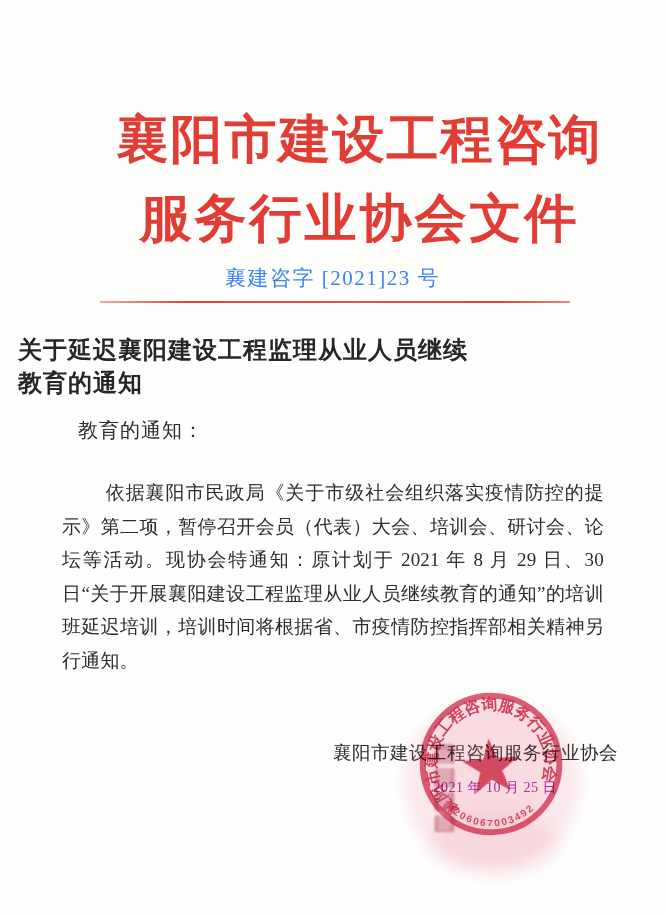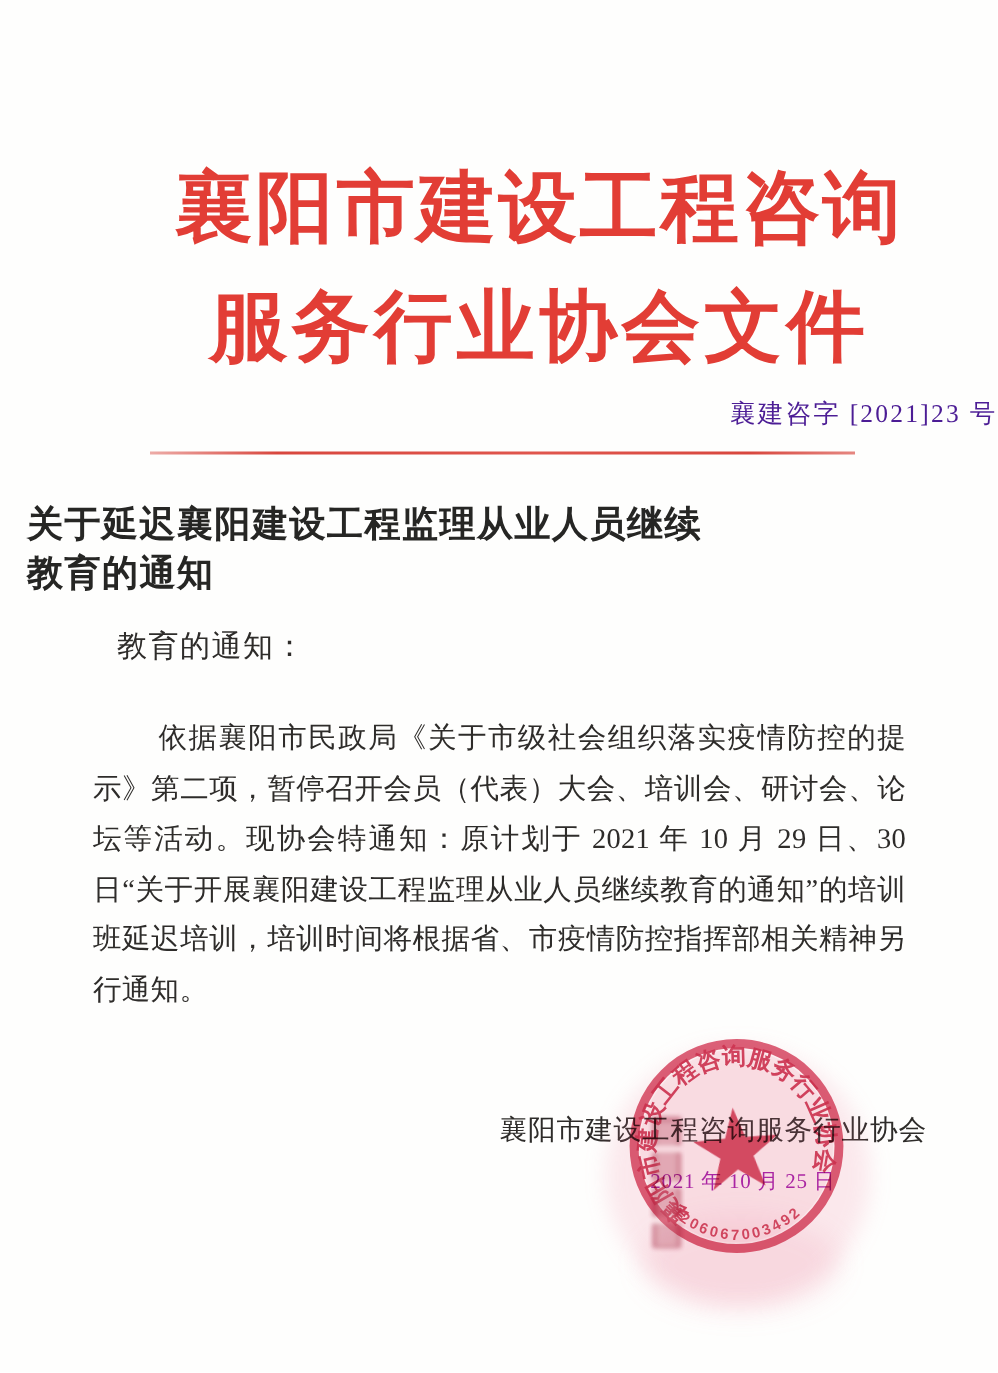--- a/index.html
+++ b/index.html
@@ -29,24 +29,24 @@
     color: #e23d35;
     margin-left: 27px;
   }
   .org-line1 { top: 110px; letter-spacing: 2px; }
   .org-line2 { top: 189px; letter-spacing: 3px; }
   .doc-number {
     position: absolute;
     top: 264px;
     left: 0;
     width: 100%;
-    text-align: right;
-    font-size: 17px;
+    text-align: center;
+    font-size: 21px;
     letter-spacing: 1.5px;
-    color: #4c1d95;
+    color: #3b82f6;
   }
   .red-rule {
     position: absolute;
     top: 301px;
     left: 100px;
     width: 470px;
     height: 2px;
     background: linear-gradient(90deg,
       rgba(216,71,62,0.45) 0%,
       #d8473e 18%,
@@ -144,21 +144,21 @@
 
   <div class="org-line org-line1">襄阳市建设工程咨询</div>
   <div class="org-line org-line2">服务行业协会文件</div>
   <div class="doc-number">襄建咨字 [2021]23 号</div>
   <div class="red-rule"></div>
 
   <div class="notice-title notice-title-1">关于延迟襄阳建设工程监理从业人员继续</div>
   <div class="notice-title notice-title-2">教育的通知</div>
 
   <div class="salutation">教育的通知：</div>
-  <div class="body-text">依据襄阳市民政局《关于市级社会组织落实疫情防控的提示》第二项，暂停召开会员（代表）大会、培训会、研讨会、论坛等活动。现协会特通知：原计划于 2021 年 10 月 29 日、30 日“关于开展襄阳建设工程监理从业人员继续教育的通知”的培训班延迟培训，培训时间将根据省、市疫情防控指挥部相关精神另行通知。</div>
+  <div class="body-text">依据襄阳市民政局《关于市级社会组织落实疫情防控的提示》第二项，暂停召开会员（代表）大会、培训会、研讨会、论坛等活动。现协会特通知：原计划于 2021 年 8 月 29 日、30 日“关于开展襄阳建设工程监理从业人员继续教育的通知”的培训班延迟培训，培训时间将根据省、市疫情防控指挥部相关精神另行通知。</div>
 
   <div class="sig-org">襄阳市建设工程咨询服务行业协会</div>
   <div class="sig-date">2021 年 10 月 25 日</div>
 
   <div class="seal-halo1"></div>
   <div class="seal-halo2"></div>
   <div class="seal">
     <svg viewBox="0 0 200 200" xmlns="http://www.w3.org/2000/svg">
       <defs>
         <path id="sealTextArc" d="M 68.5 145.05 A 55 55 0 1 1 131.5 145.05" fill="none"></path>

